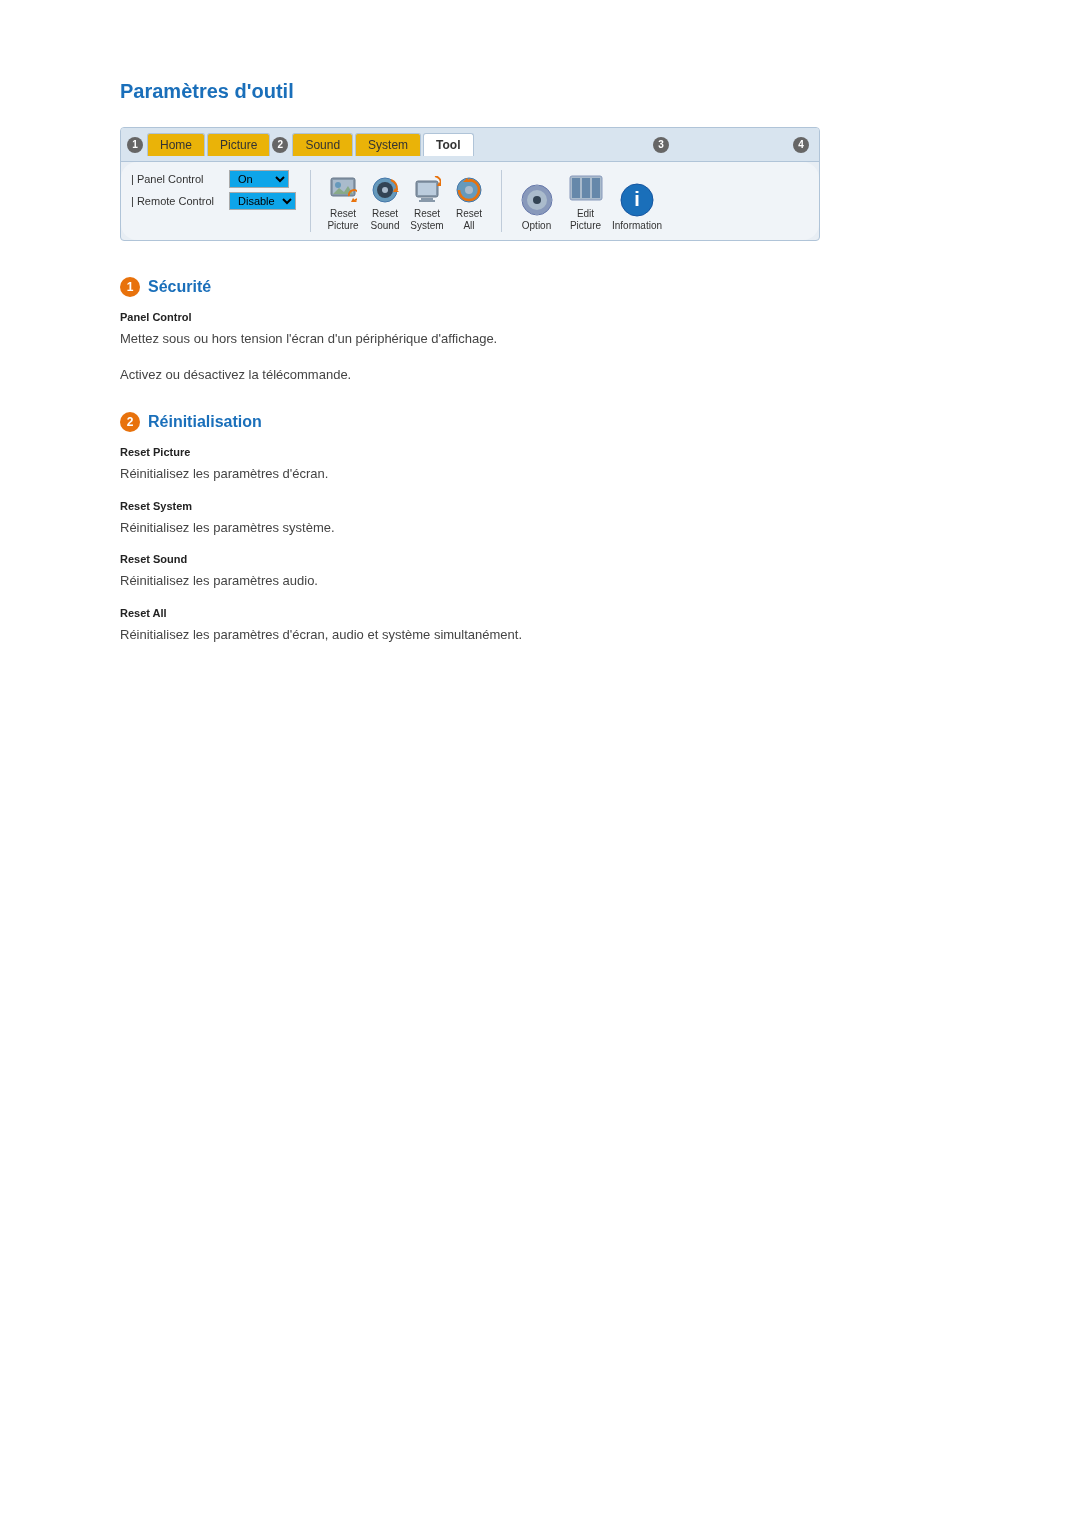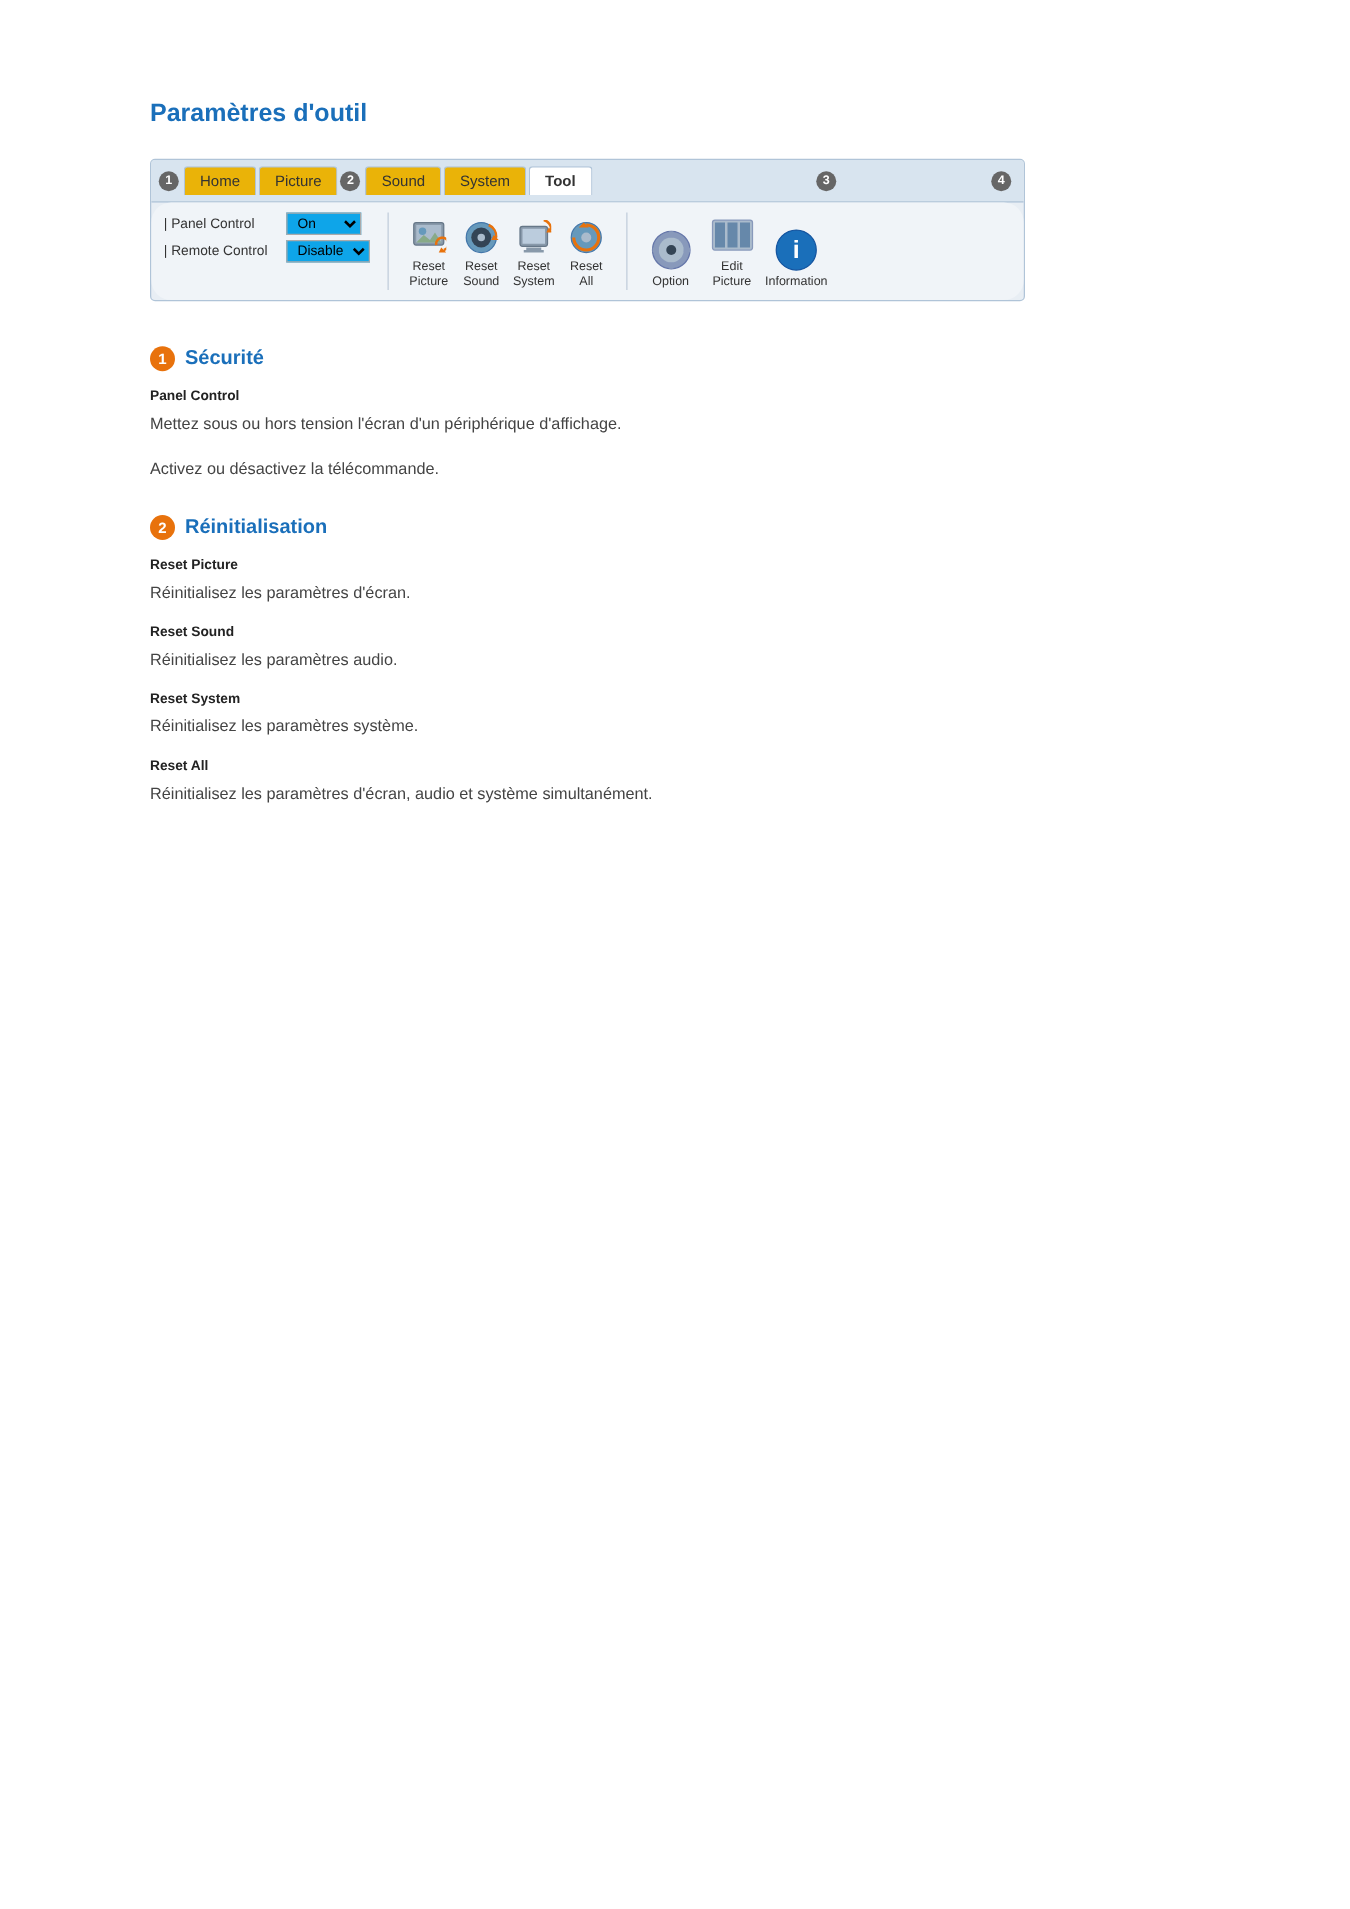--- a/index.html
+++ b/index.html
@@ -426,26 +426,26 @@
     <div class="section-number">2</div>
     <span class="section-heading">Réinitialisation</span>
   </div>
 
   <div class="subsection">
     <div class="subsection-title">Reset Picture</div>
     <div class="subsection-desc">Réinitialisez les paramètres d'écran.</div>
   </div>
 
   <div class="subsection">
+    <div class="subsection-title">Reset System</div>
+    <div class="subsection-desc">Réinitialisez les paramètres système.</div>
+  </div>
+
+  <div class="subsection">
     <div class="subsection-title">Reset Sound</div>
     <div class="subsection-desc">Réinitialisez les paramètres audio.</div>
   </div>
 
   <div class="subsection">
-    <div class="subsection-title">Reset System</div>
-    <div class="subsection-desc">Réinitialisez les paramètres système.</div>
-  </div>
-
-  <div class="subsection">
     <div class="subsection-title">Reset All</div>
     <div class="subsection-desc">Réinitialisez les paramètres d'écran, audio et système simultanément.</div>
   </div>
 </div>
 
 </body></html>

